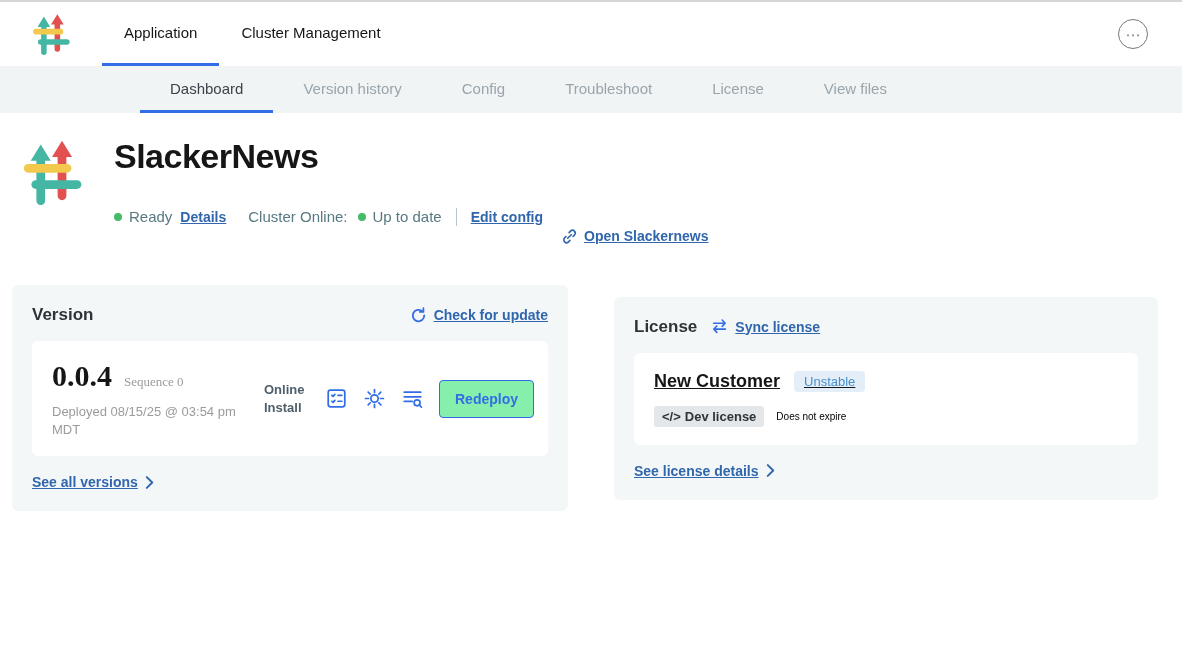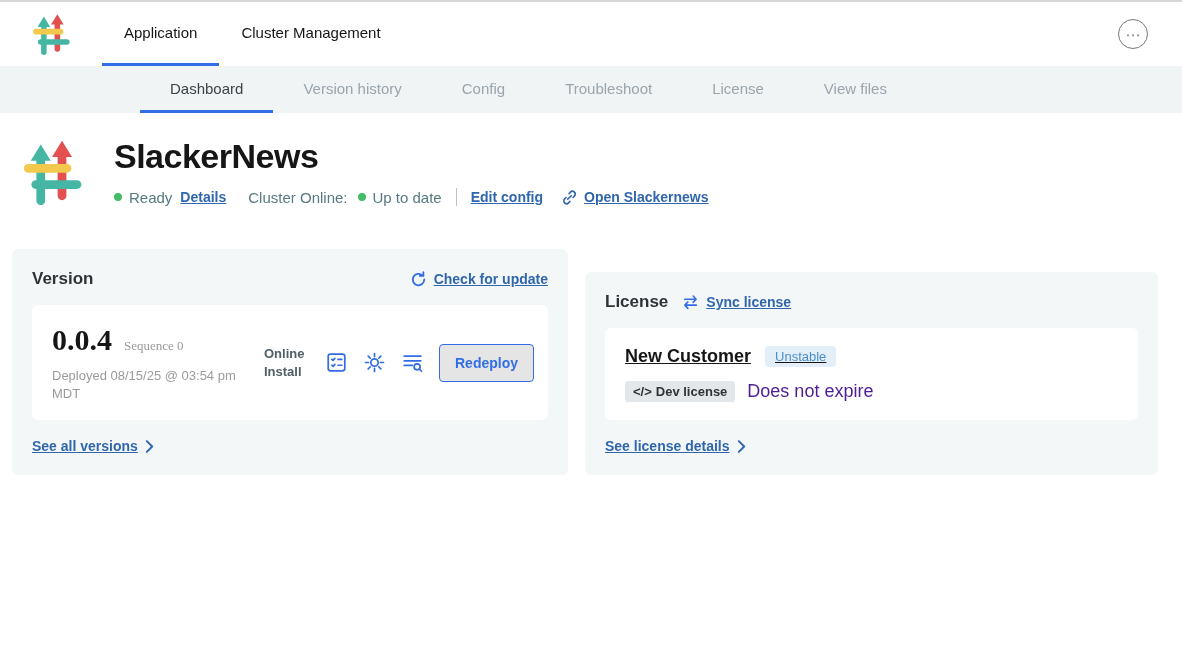--- a/index.html
+++ b/index.html
@@ -34,25 +34,25 @@
   .app-header { display:flex; padding-left:10px; }
   .app-icon { width:62px; margin-right:30px; margin-top:2px; }
   .app-icon svg { width:60px; height:66px; }
   .app-title { font-size:34px; font-weight:bold; color:#161616; letter-spacing:-0.5px; }
   .status-row { display:flex; align-items:center; margin-top:12px; font-size:15px; color:#577981; }
   .dot { width:8px; height:8px; border-radius:50%; background:#44bb66; margin-right:7px; flex:0 0 auto; }
   .link { color:#3066ad; font-weight:bold; font-size:14px; text-decoration:underline; cursor:pointer; }
   .status-row .link { margin-left:8px; }
   .gap20 { width:22px; }
   .vdiv { width:1px; height:18px; background:#b9c5cb; margin:0 14px; }
-  .openlink { display:flex; align-items:flex-start; margin-left:18px; cursor:pointer; }
+  .openlink { display:flex; align-items:flex-start; margin-left:18px; cursor:pointer;margin-top:40px; }
   .openlink svg { margin-right:6px; }
 
   
-  .cards { display:flex; gap:17px; margin-top:40px; align-items:flex-end; }
+  .cards { display:flex; gap:46px; margin-top:40px; align-items:center; }
   .card { background:#f4f7f8; border-radius:6px; padding:20px; }
   .version-card { width:556px; flex:0 0 auto; }
   .license-card { flex:1; }
   .card-header { display:flex; align-items:center; }
   .card-title { font-size:17px; font-weight:bold; color:#2f3337; }
   .card-header .right { margin-left:auto; display:flex; align-items:center; gap:7px; }
   .synced-text { margin-left:auto; color:#b2b8bc; font-size:14px; }
   .license-card .card-header .right { margin-left:14px; }
 
   .inner-card { background:#fff; border-radius:6px; padding:18px 20px; margin-top:16px; }
@@ -61,33 +61,33 @@
   .ver-left { width:212px; flex:0 0 auto; }
   .ver-num-row { display:flex; align-items:baseline;font-family:Liberation Serif, serif; }
   .ver-num { font-size:30px; font-weight:bold; color:#161616; }
   .ver-seq { font-size:13px; color:#9b9b9b; margin-left:12px; }
   .deployed-badge { display:inline-block; margin-top:9px; background:#3fb874; color:#fff;
                     font-size:13px; padding:3px 9px; border-radius:4px; }
   .deployed-at { margin-top:10px; font-size:13px; color:#9b9b9b; max-width:200px; line-height:1.35; }
   .ver-right { margin-left:auto; display:flex; align-items:center; gap:15px; }
   .install-type { font-size:13px; font-weight:bold; color:#4f5e68; width:46px; line-height:1.35; }
   .icon-btn { display:flex; align-items:center; justify-content:center; cursor:pointer; background:none; border:none; padding:0; }
-  .redeploy-btn { background:#e5e5e5; border:1px solid #326de6; color:#326de6; font-weight:bold;
+  .redeploy-btn { background:#86efac; border:1px solid #326de6; color:#326de6; font-weight:bold;
                   font-size:14px; padding:10px 15px; border-radius:4px; cursor:pointer;
                   font-family:"Liberation Sans", sans-serif; }
   .card-footer-link { display:inline-flex; align-items:center; gap:7px; margin-top:18px; cursor:pointer; }
 
   .lic-row1 { display:flex; align-items:center;text-decoration:underline; }
   .customer-name { font-size:18px; font-weight:bold; color:#161616; }
   .channel-badge { margin-left:14px; background:#e3eef8; color:#4a90c9; font-size:13px;
                    padding:3px 10px; border-radius:4px; }
   .lic-row2 { display:flex; align-items:center; margin-top:14px; gap:12px; }
   .devlicense-badge { background:#e4e7e9; color:#2f3337; font-size:13px; font-weight:bold;
                       padding:3px 8px; border-radius:3px; display:inline-flex; align-items:center; gap:4px; }
-  .expire-text { font-size:18px; color:#4c1d95; }
+  .expire-text { font-size:10px; color:#000000; }
 
   
   .footer { height:44px; background:#efefef; border-top:1px solid #e2e2e2; display:flex;
             align-items:center; justify-content:center; color:#9b9b9b; font-size:14px; flex:0 0 auto; }
 </style>
 </head>
 <body>
 
 <div class="page">
 

